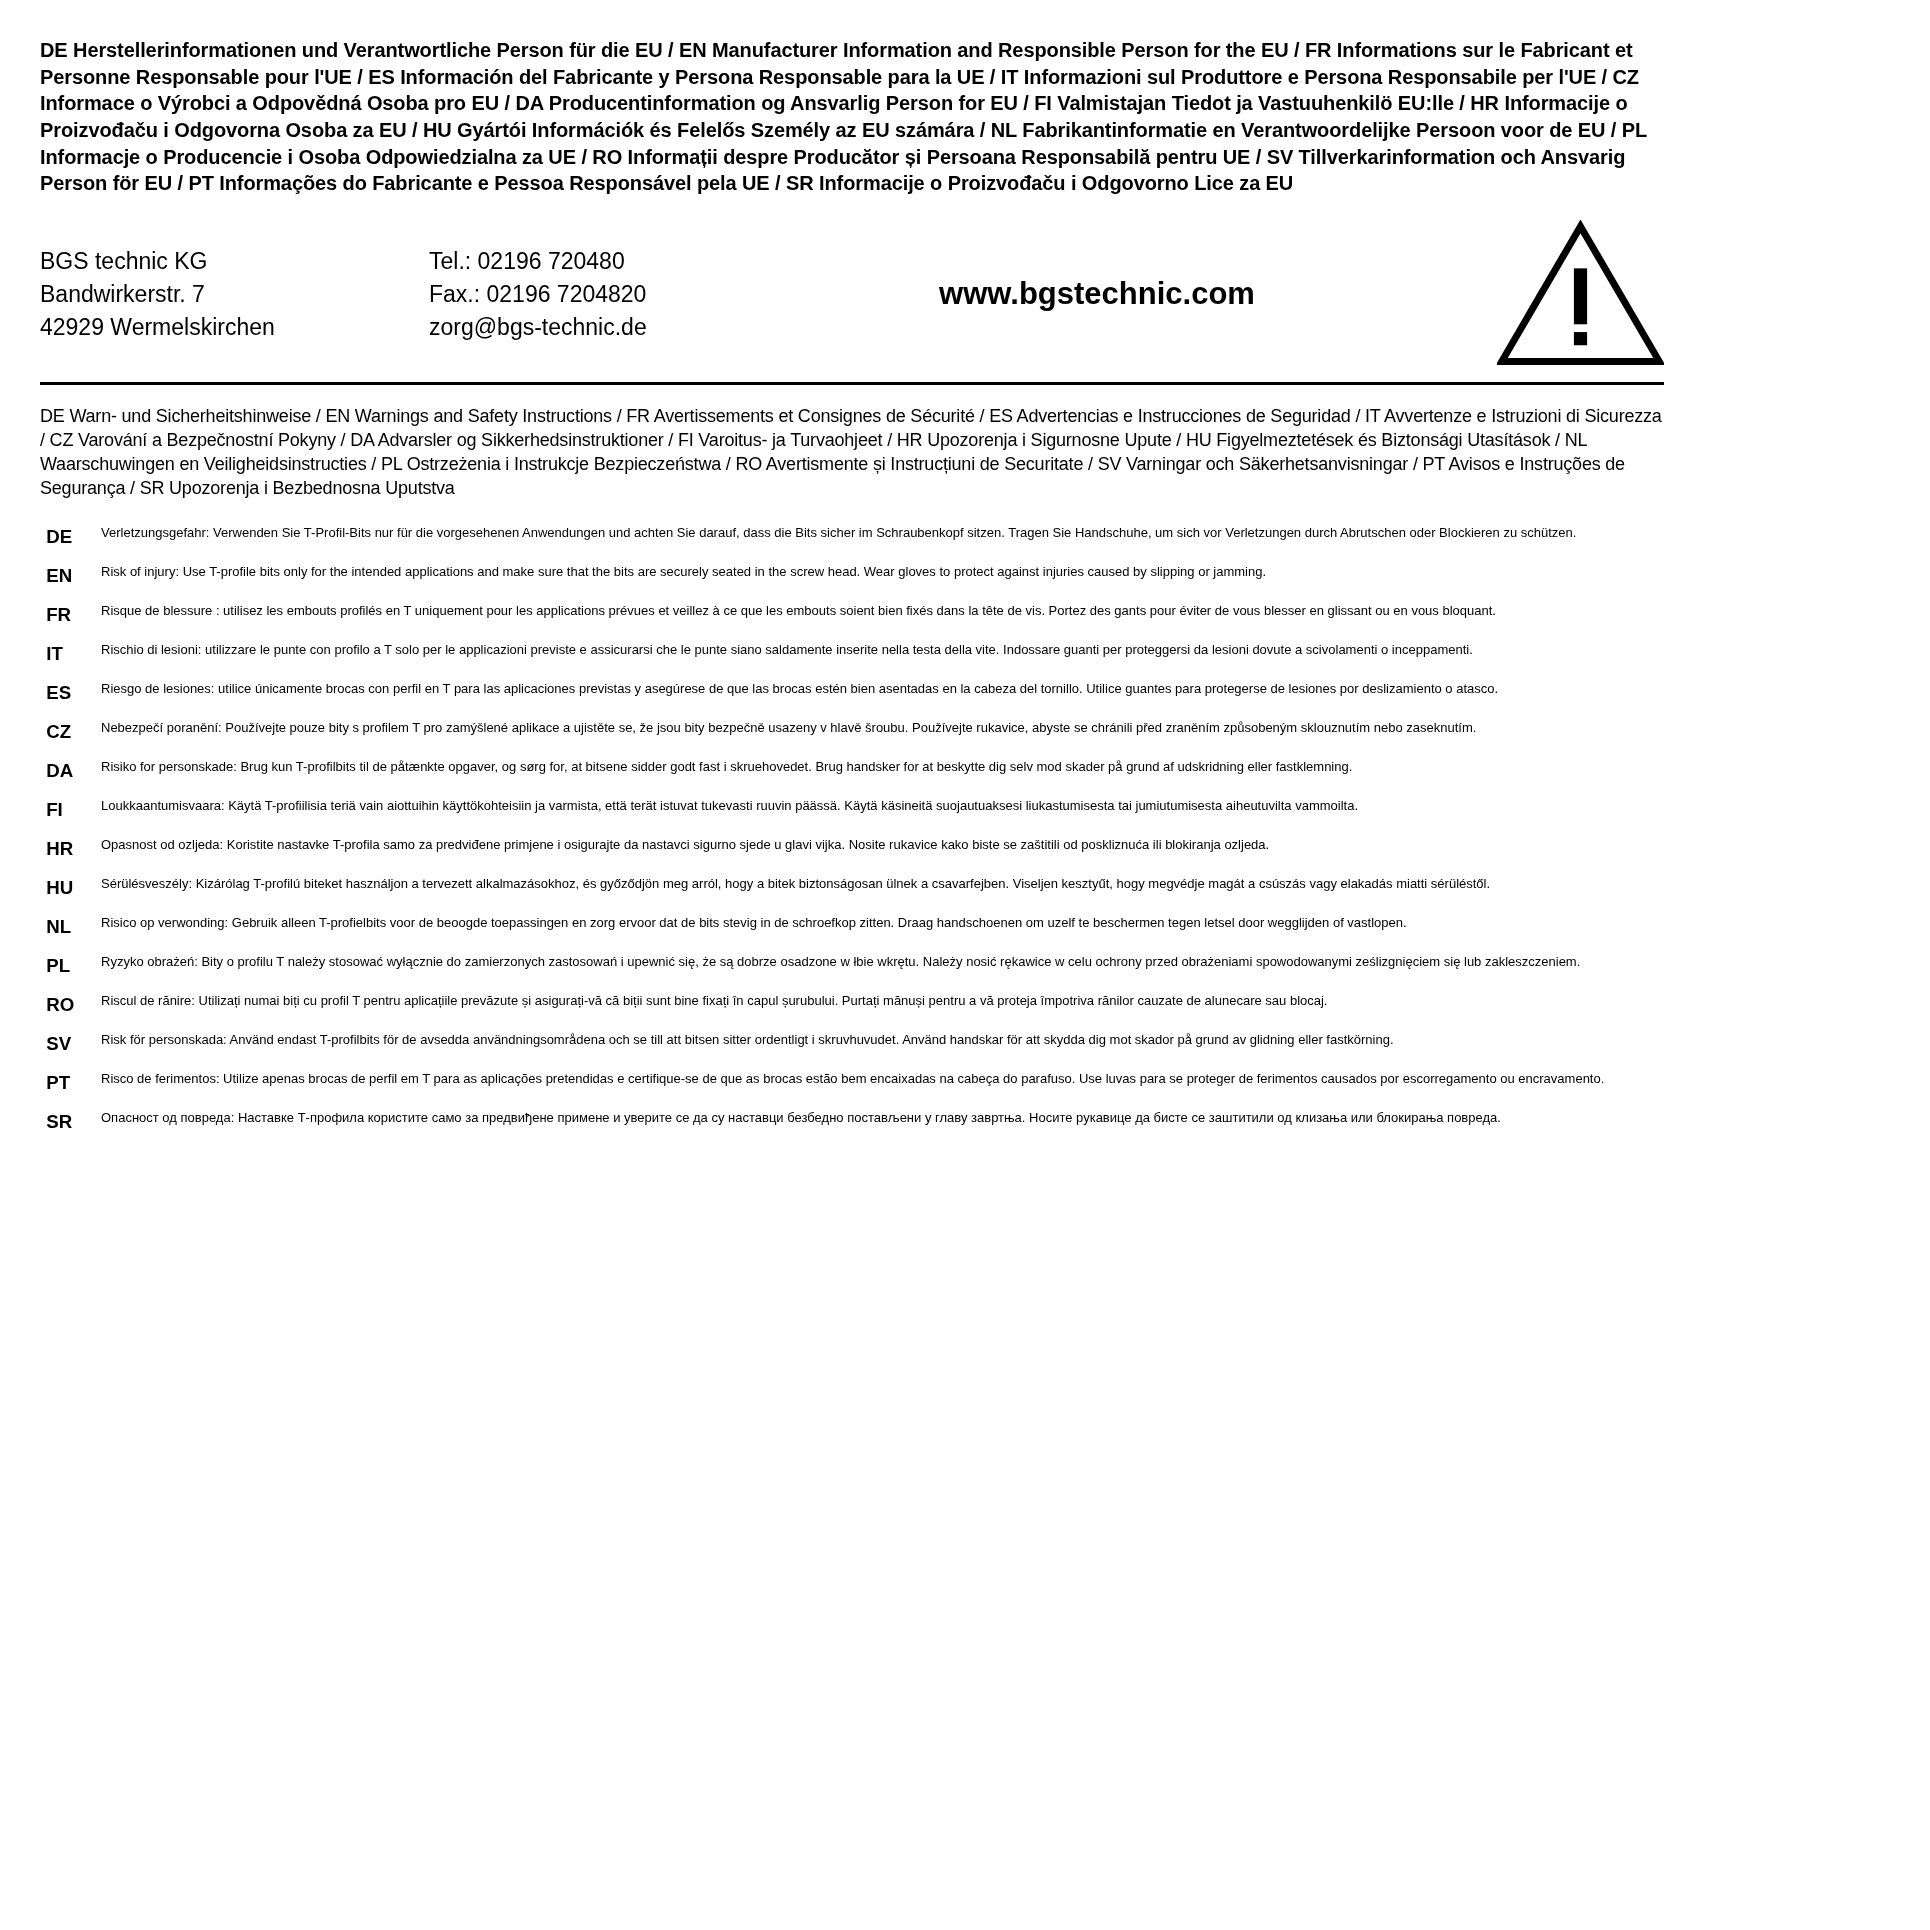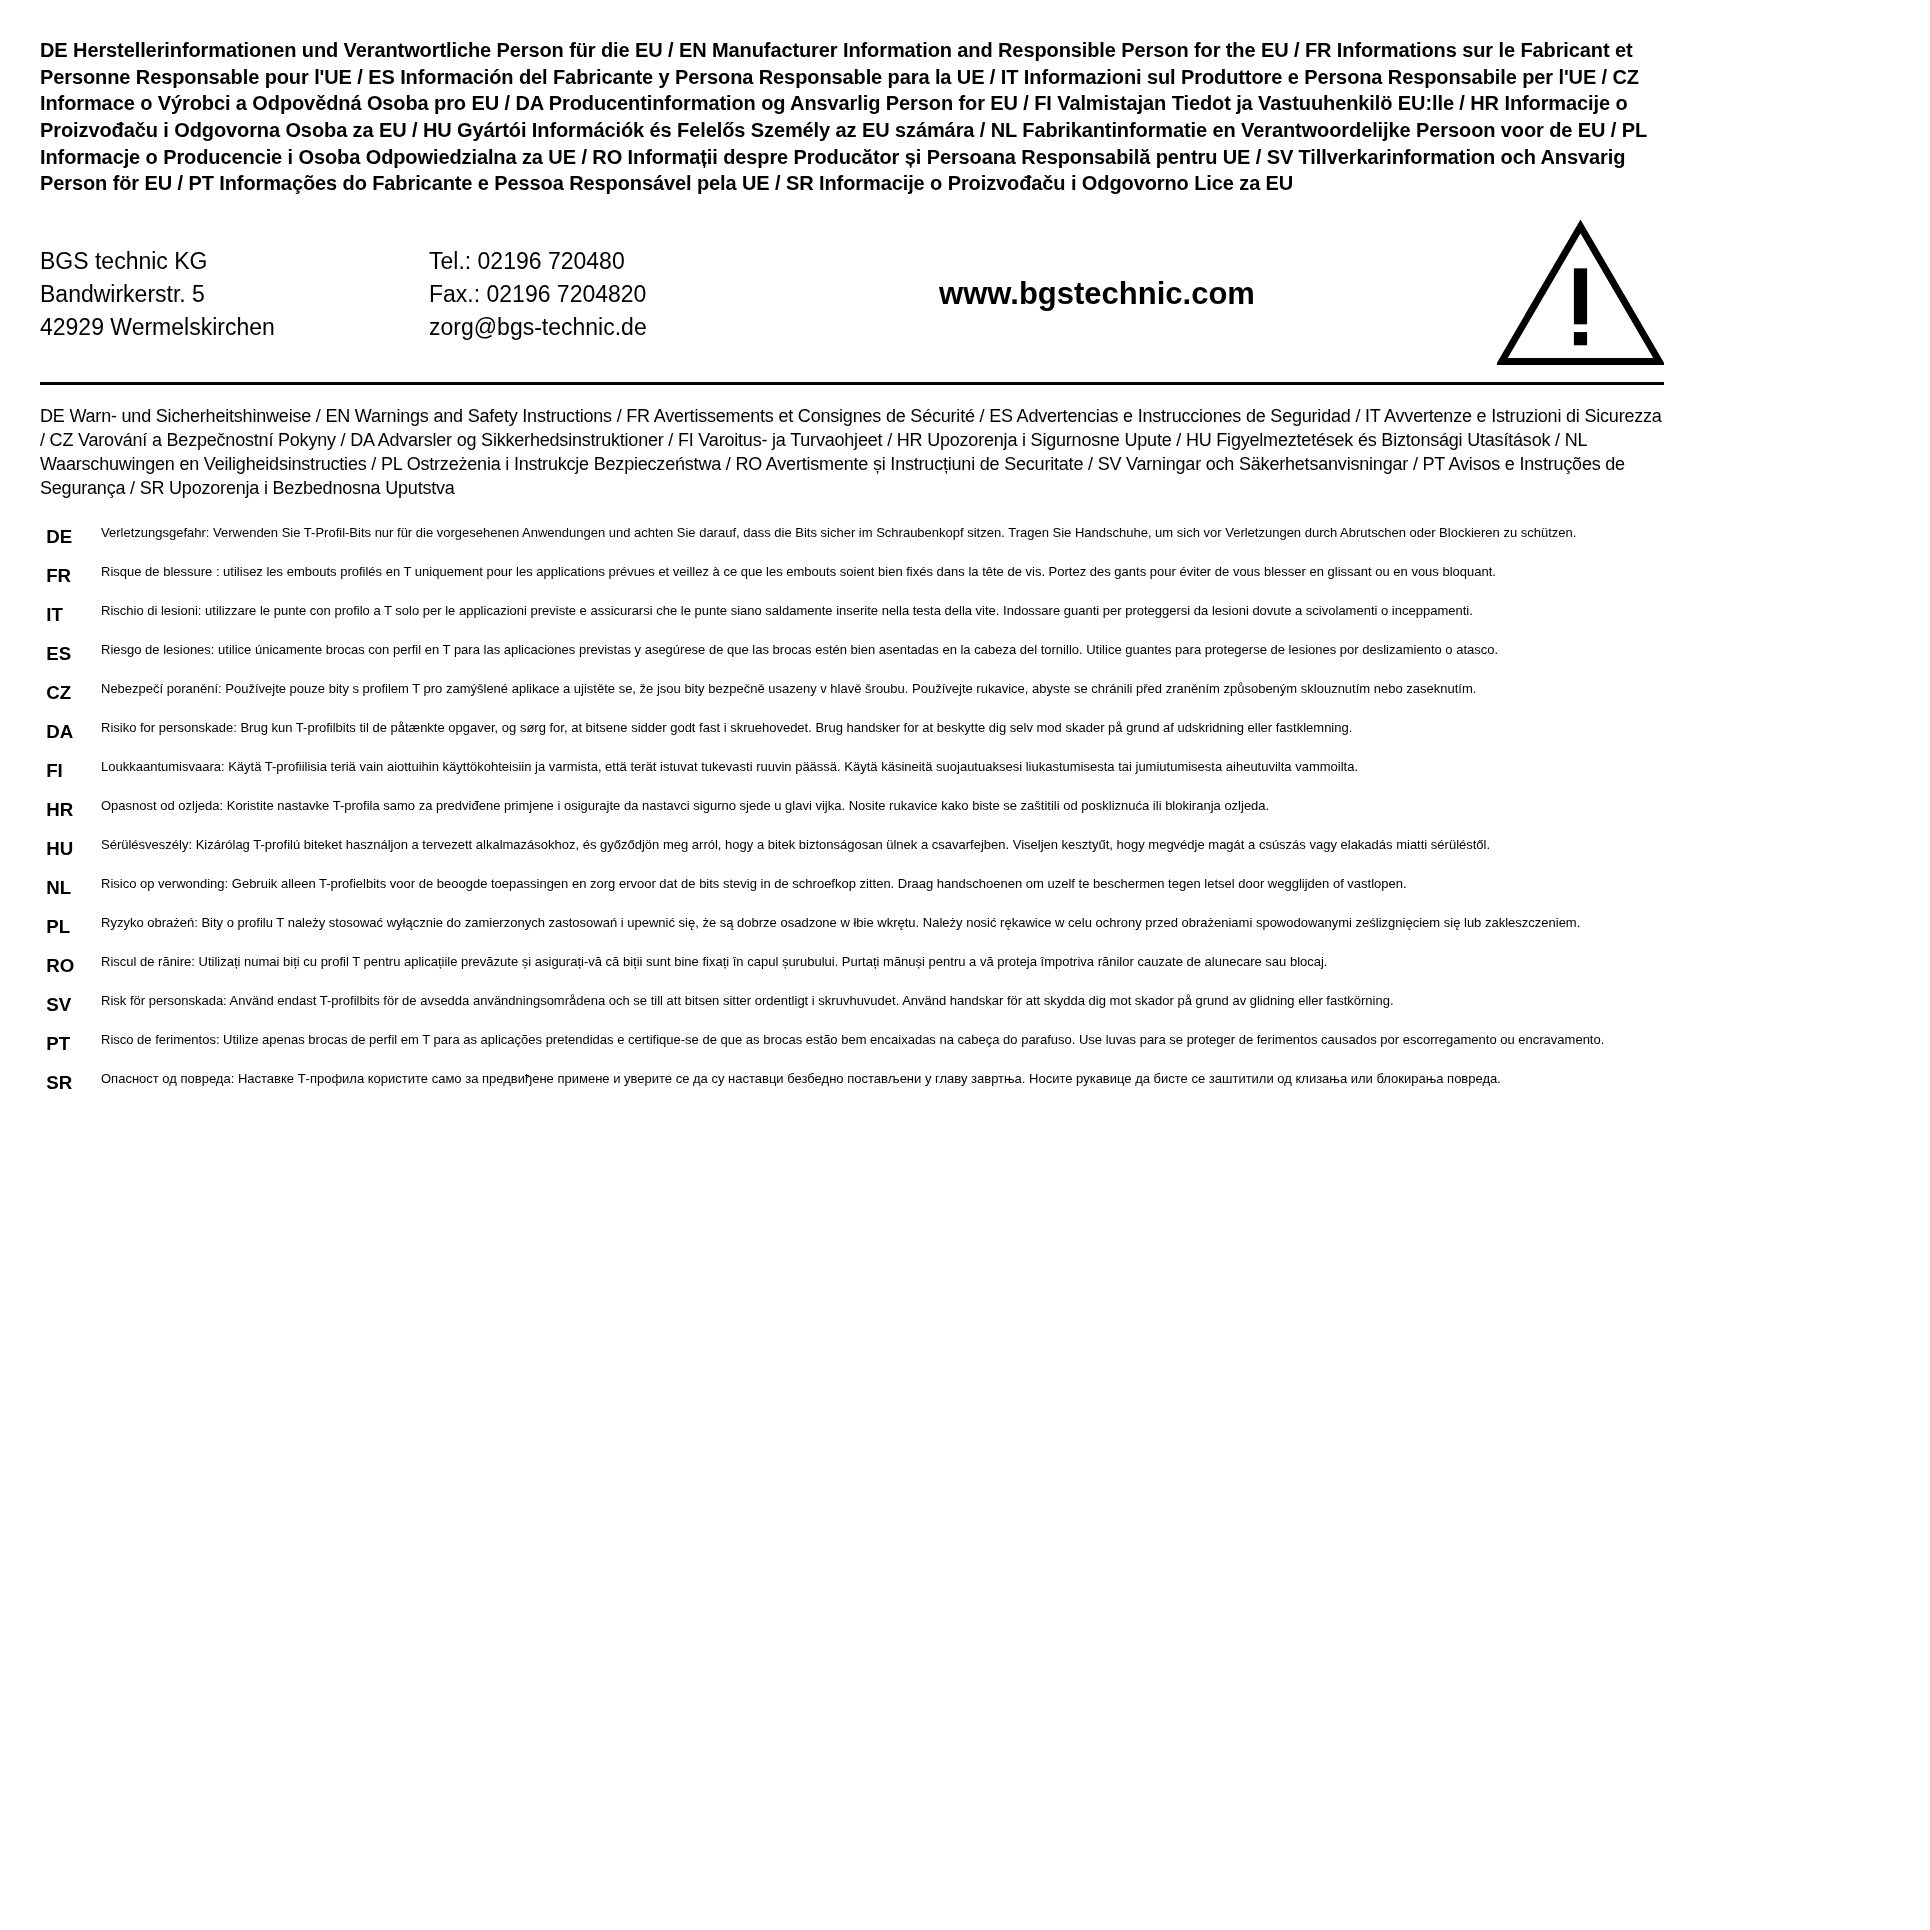--- a/index.html
+++ b/index.html
@@ -126,21 +126,21 @@
 
 <div class="page">
 
   <div class="top-heading">DE Herstellerinformationen und Verantwortliche Person für die EU  /  EN Manufacturer Information and Responsible Person for the EU  /  FR Informations sur le Fabricant et Personne Responsable pour l'UE  /  ES Información del Fabricante y Persona Responsable para la UE  /  IT Informazioni sul Produttore e Persona Responsabile per l'UE  /  CZ Informace o Výrobci a Odpovědná Osoba pro EU  /  DA Producentinformation og Ansvarlig Person for EU  /  FI Valmistajan Tiedot ja Vastuuhenkilö EU:lle  /  HR Informacije o Proizvođaču i Odgovorna Osoba za EU  /  HU Gyártói Információk és Felelős Személy az EU számára  /  NL Fabrikantinformatie en Verantwoordelijke Persoon voor de EU  /  PL Informacje o Producencie i Osoba Odpowiedzialna za UE  /  RO Informații despre Producător și Persoana Responsabilă pentru UE  /  SV Tillverkarinformation och Ansvarig Person för EU  /  PT Informações do Fabricante e Pessoa Responsável pela UE  /  SR Informacije o Proizvođaču i Odgovorno Lice za EU</div>
 
   <div class="company-band">
 
 
     <div class="addr-block">
       <div>BGS technic KG</div>
-      <div>Bandwirkerstr. 5</div>
+      <div>Bandwirkerstr. 7</div>
       <div>42929 Wermelskirchen</div>
     </div>
 
     <div class="contact-block">
       <div>Tel.: 02196 720480</div>
       <div>Fax.: 02196 7204820</div>
       <div>zorg@bgs-technic.de</div>
     </div>
 
     <div class="web-block">www.bgstechnic.com</div>
@@ -159,20 +159,24 @@
 
   <div class="section-heading">DE Warn- und Sicherheitshinweise  /  EN Warnings and Safety Instructions  /  FR Avertissements et Consignes de Sécurité  /  ES Advertencias e Instrucciones de Seguridad  /  IT Avvertenze e Istruzioni di Sicurezza  /  CZ Varování a Bezpečnostní Pokyny  /  DA Advarsler og Sikkerhedsinstruktioner  /  FI Varoitus- ja Turvaohjeet  /  HR Upozorenja i Sigurnosne Upute  /  HU Figyelmeztetések és Biztonsági Utasítások  /  NL Waarschuwingen en Veiligheidsinstructies  /  PL Ostrzeżenia i Instrukcje Bezpieczeństwa  /  RO Avertismente și Instrucțiuni de Securitate  /  SV Varningar och Säkerhetsanvisningar  /  PT Avisos e Instruções de Segurança  /  SR Upozorenja i Bezbednosna Uputstva</div>
 
   <div>
 
     <div class="lang-row">
       <div class="lang-code">DE</div>
       <div class="lang-text">Verletzungsgefahr: Verwenden Sie T-Profil-Bits nur für die vorgesehenen Anwendungen und achten Sie darauf, dass die Bits sicher im Schraubenkopf sitzen. Tragen Sie Handschuhe, um sich vor Verletzungen durch Abrutschen oder Blockieren zu schützen.</div>
     </div>
 
+    <div class="lang-row">
+      <div class="lang-code">EN</div>
+      <div class="lang-text">Risk of injury: Use T-profile bits only for the intended applications and make sure that the bits are securely seated in the screw head. Wear gloves to protect against injuries caused by slipping or jamming.</div>
+    </div>
 
     <div class="lang-row">
       <div class="lang-code">FR</div>
       <div class="lang-text">Risque de blessure : utilisez les embouts profilés en T uniquement pour les applications prévues et veillez à ce que les embouts soient bien fixés dans la tête de vis. Portez des gants pour éviter de vous blesser en glissant ou en vous bloquant.</div>
     </div>
 
     <div class="lang-row">
       <div class="lang-code">IT</div>
       <div class="lang-text">Rischio di lesioni: utilizzare le punte con profilo a T solo per le applicazioni previste e assicurarsi che le punte siano saldamente inserite nella testa della vite. Indossare guanti per proteggersi da lesioni dovute a scivolamenti o inceppamenti.</div>
     </div>

